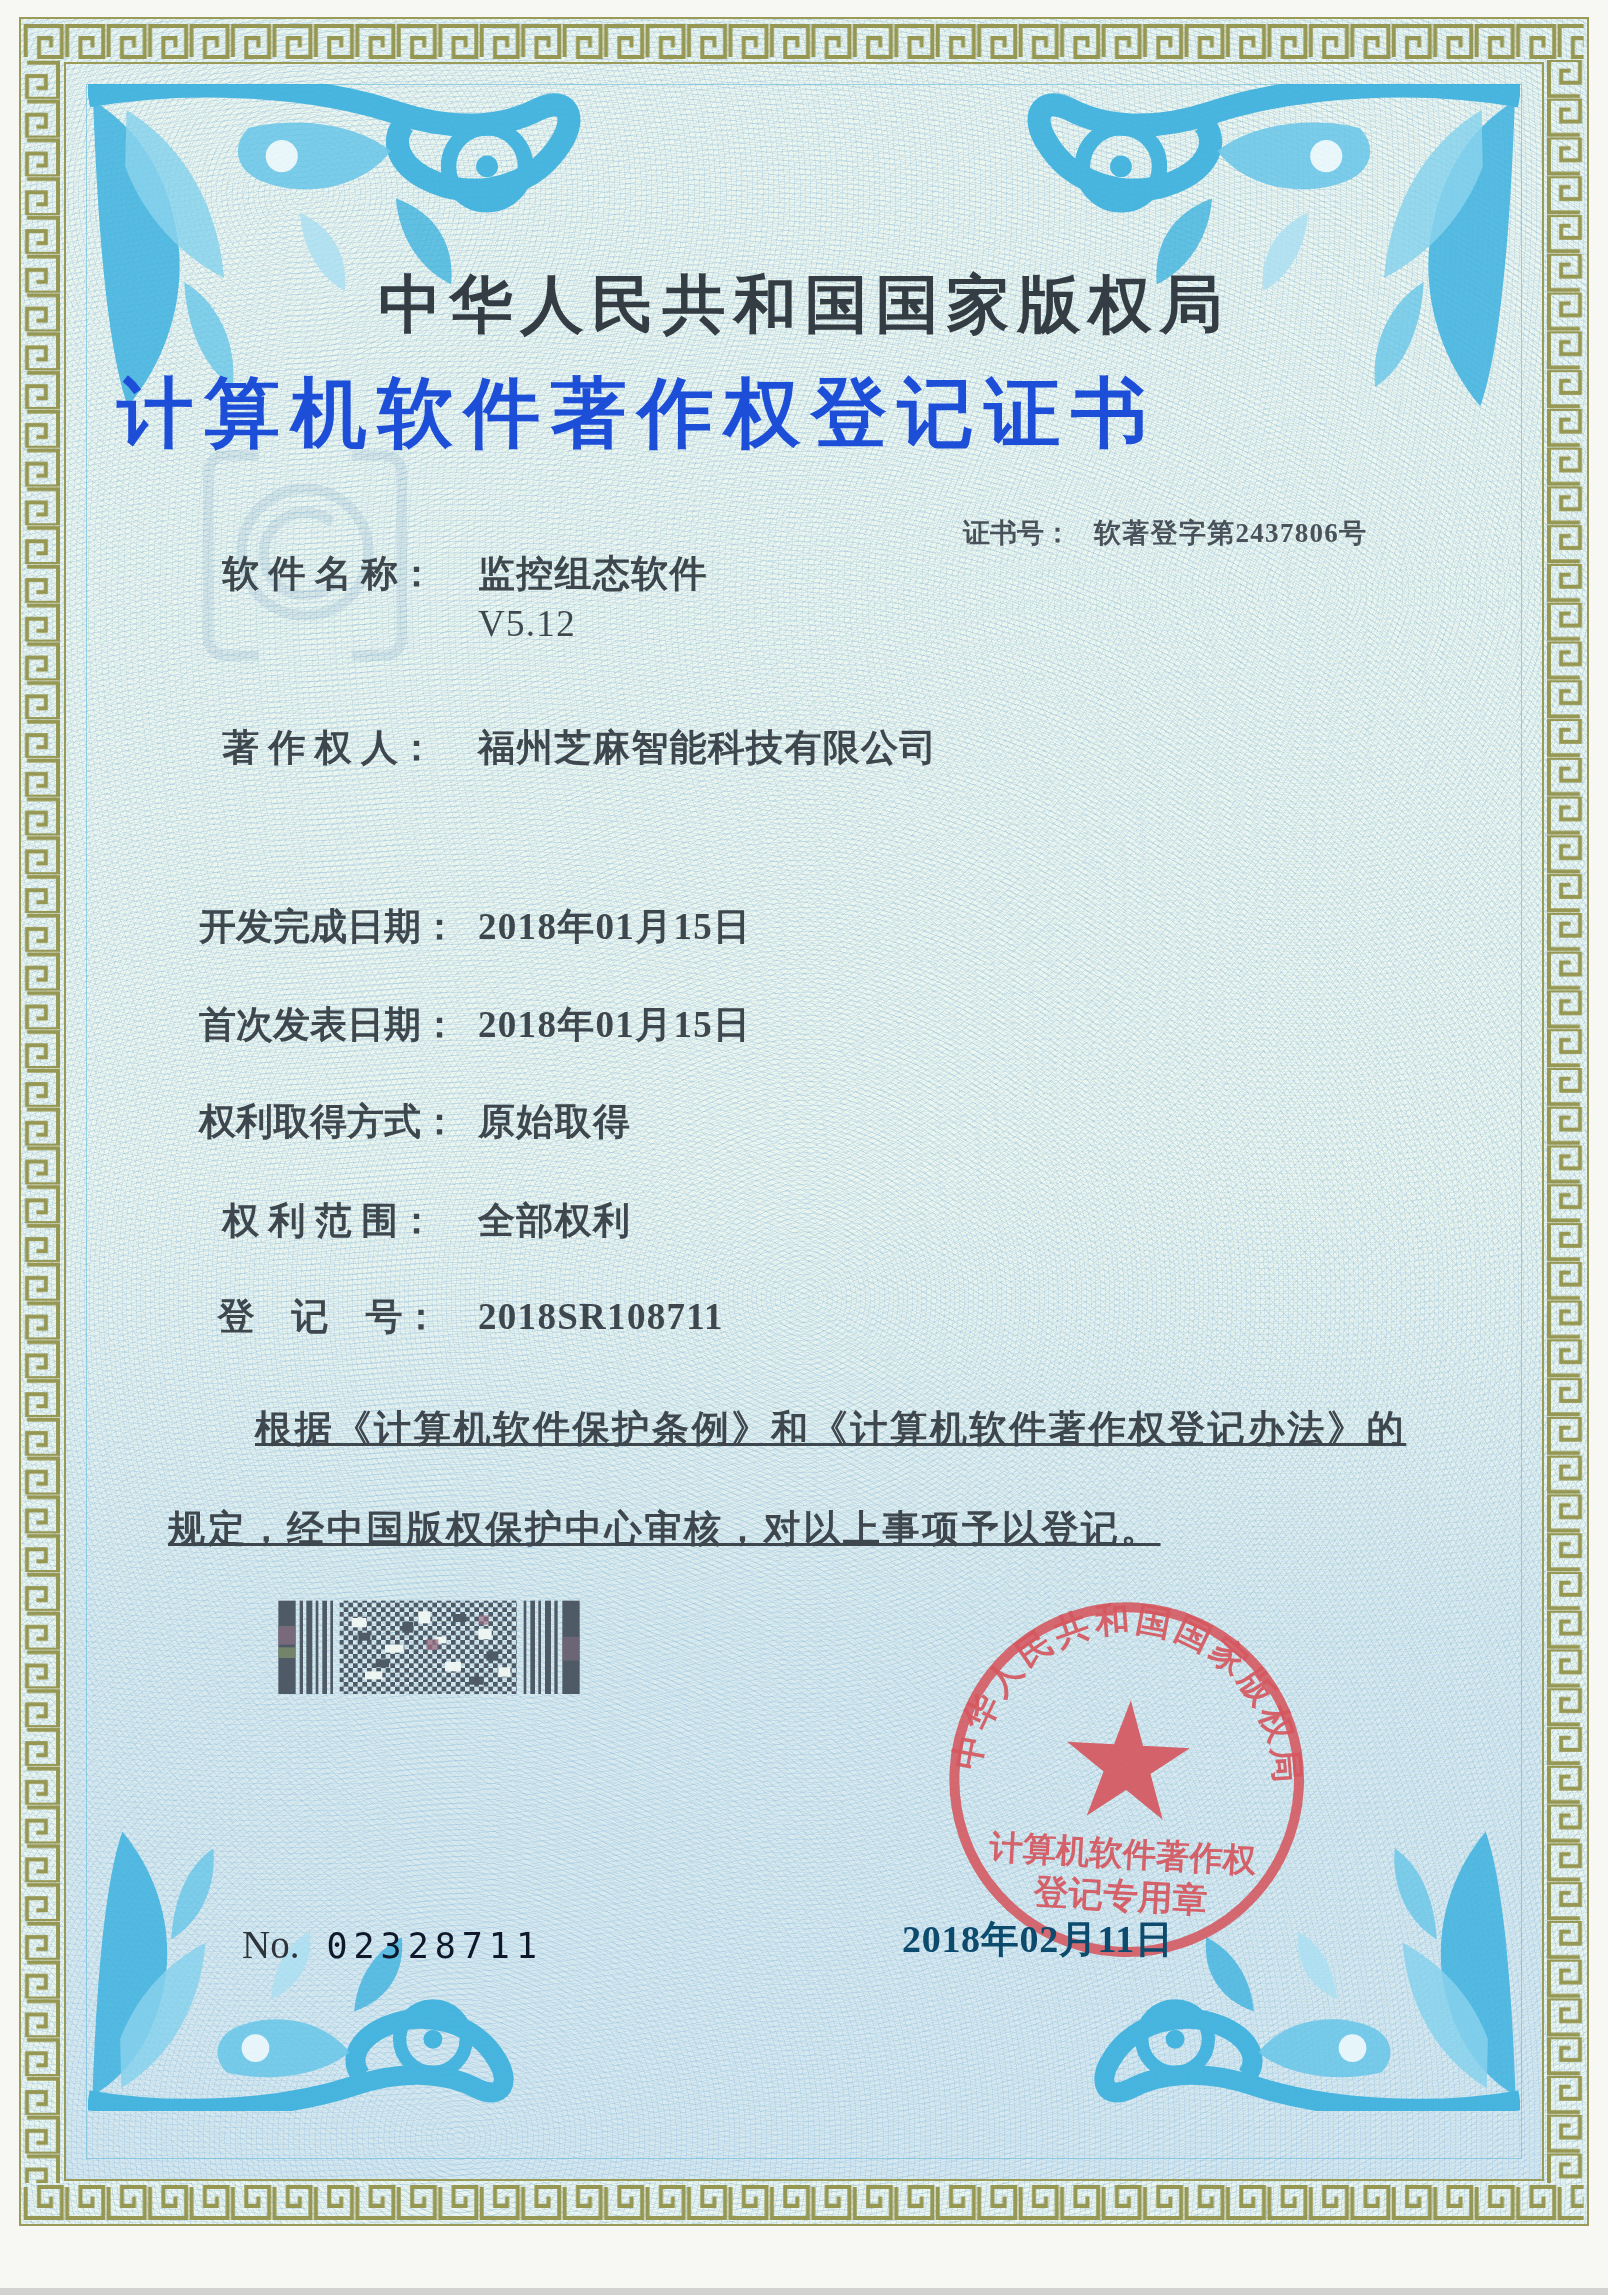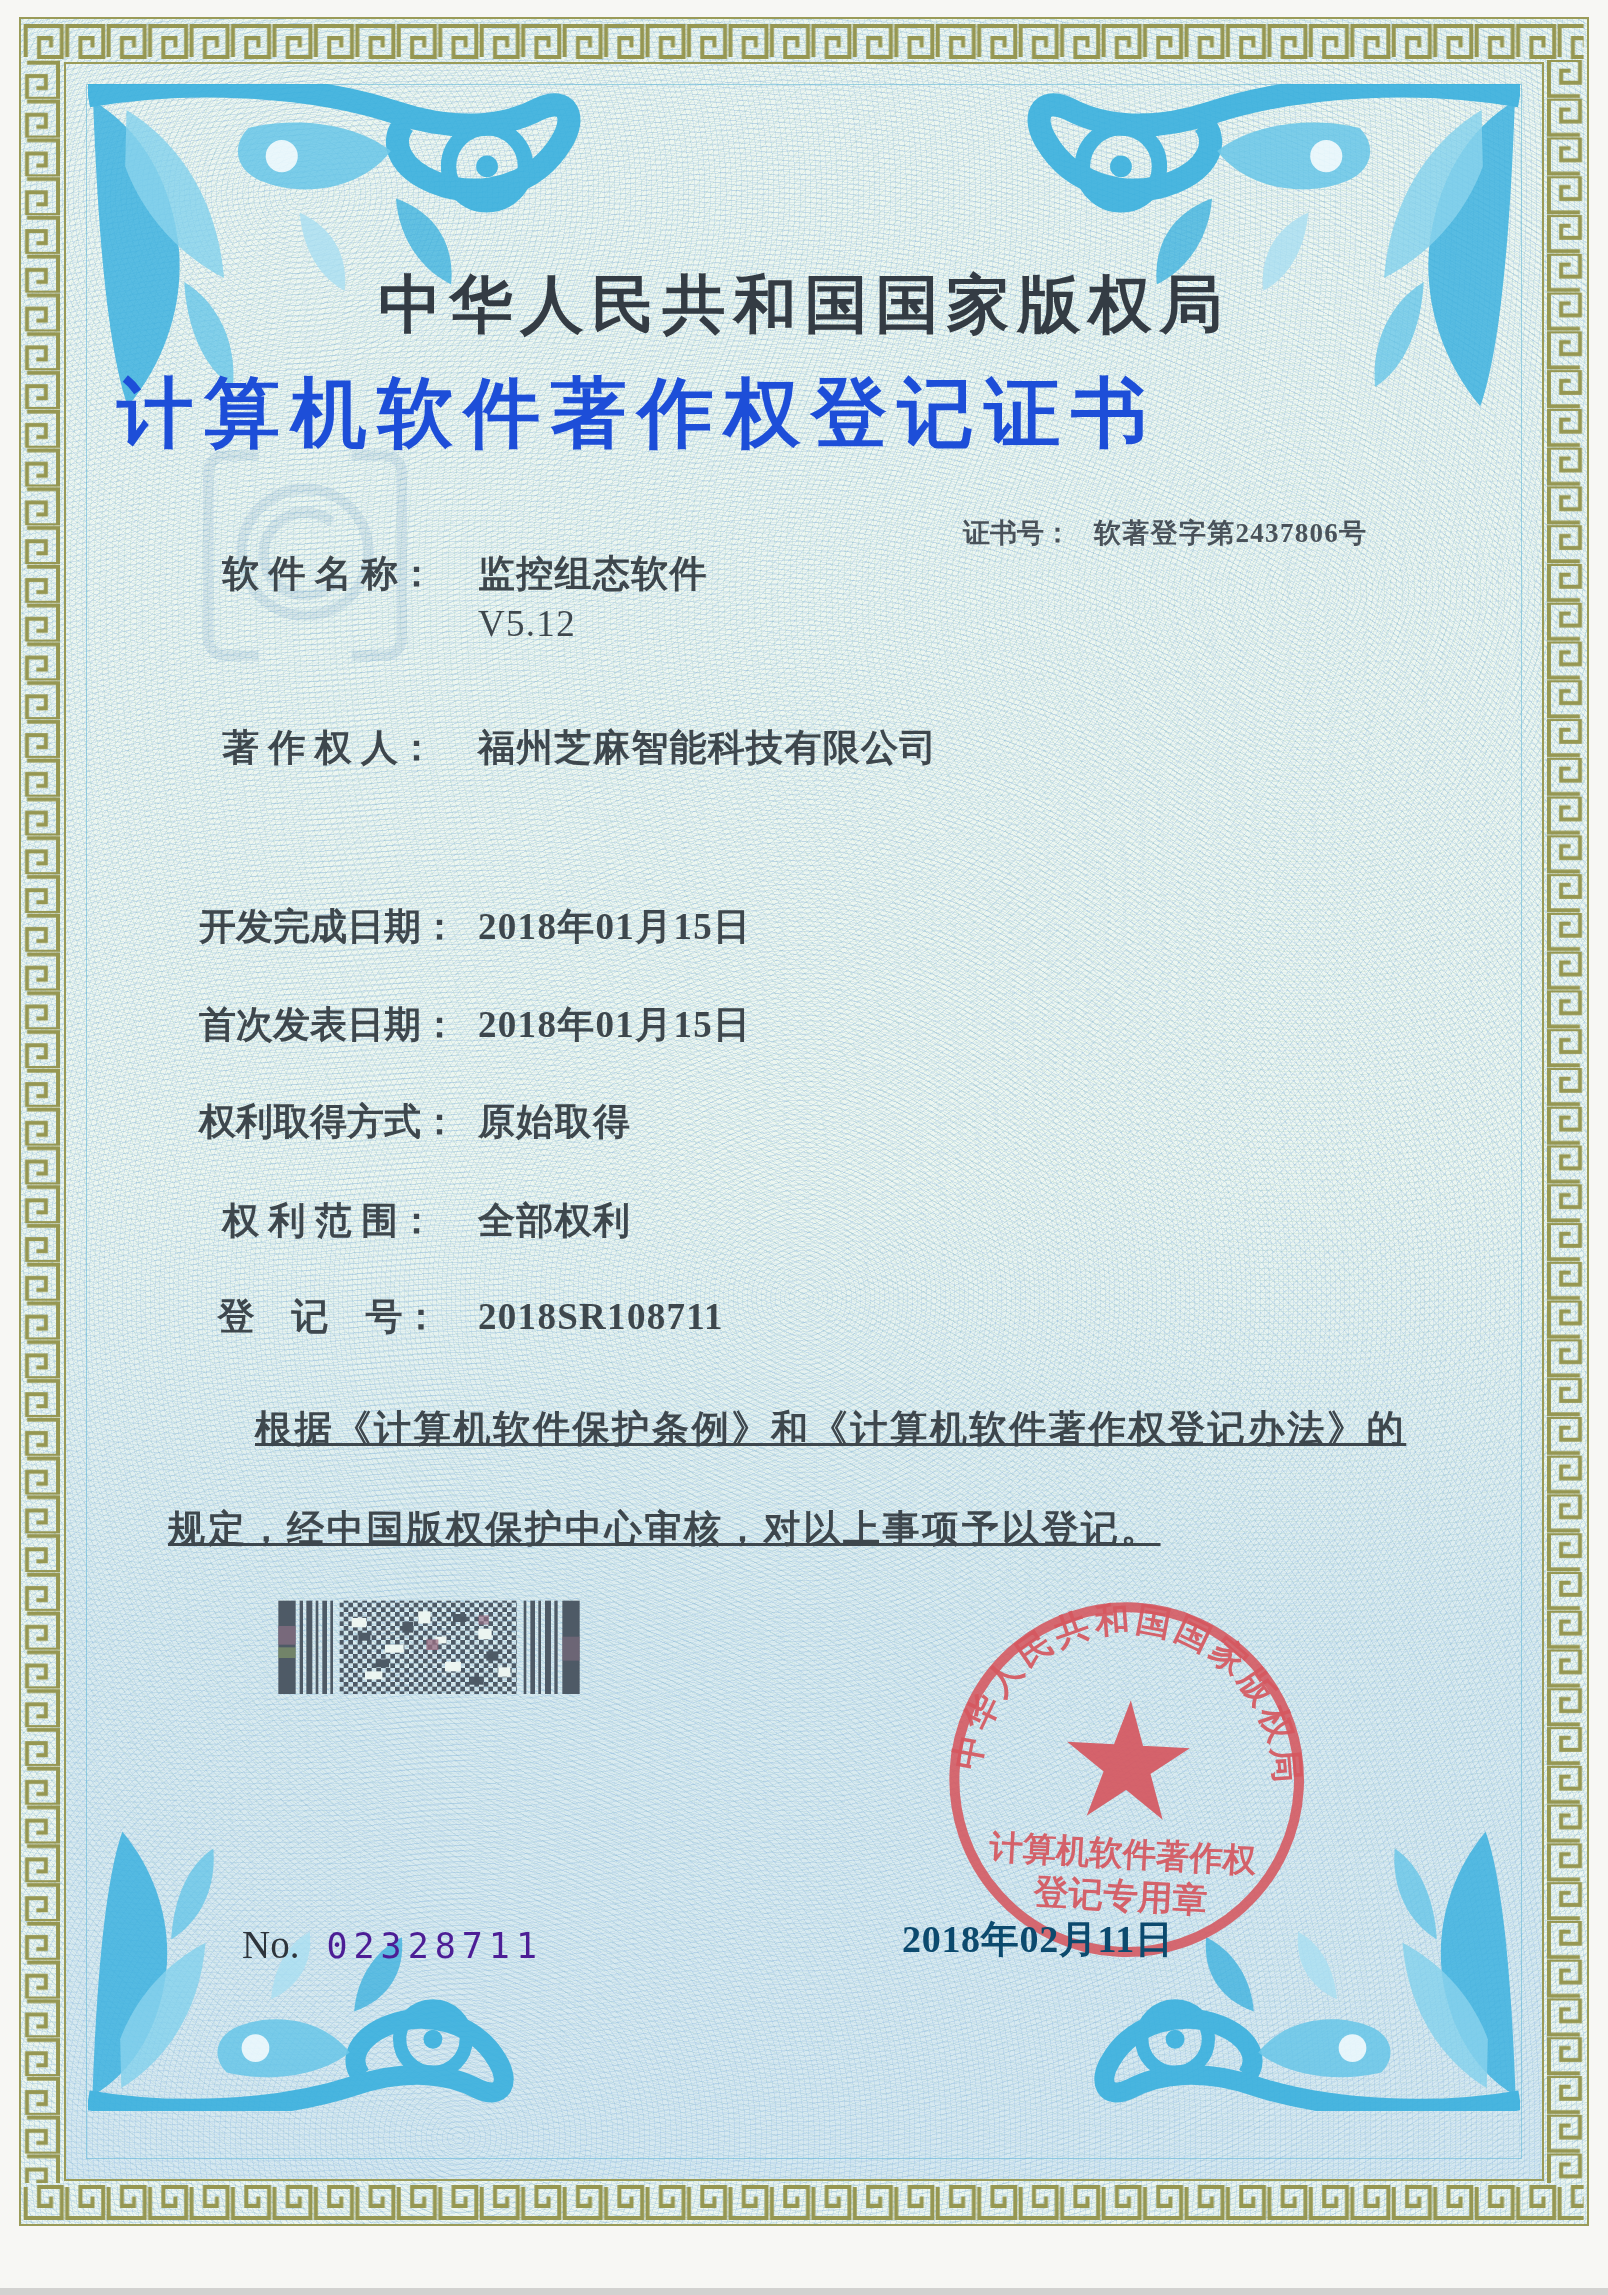--- a/index.html
+++ b/index.html
@@ -57,21 +57,21 @@
   .fvalue{font-weight:bold;letter-spacing:1.3px;}
   .fvalue2{left:478px;font-size:37px;color:#3e474d;font-weight:normal;letter-spacing:1.3px;}
   .bodyline{font-size:37px;color:#3e474d;letter-spacing:2.7px;white-space:nowrap;font-weight:bold;text-decoration:underline;}
   .seal-date{
     left:902px;top:1914px;width:374px;
     font-size:38px;font-weight:bold;color:#0c4a6e;letter-spacing:0.7px;
   }
   .serial{left:242px;top:1922px;font-size:39px;color:#2e343b;white-space:nowrap;}
   .serial .num{
     font-family:"DejaVu Sans Mono","Liberation Mono",monospace;
-    color:#4c1d95;font-size:35px;letter-spacing:6px;margin-left:27px;
+    color:#0f172a;font-size:35px;letter-spacing:6px;margin-left:27px;
   }
   .watermark{left:195px;top:442px;opacity:.14;}
   .barcode-box{left:278px;top:1598px;}
   .seal-box{left:945px;top:1598px;transform:rotate(3deg);}
   .bottom-edge{position:absolute;left:0;bottom:0;width:1609px;height:6.7px;background:#d2d2d0;}
 </style>
 </head>
 <body>
 
 <svg width="0" height="0" style="position:absolute" aria-hidden="true">

